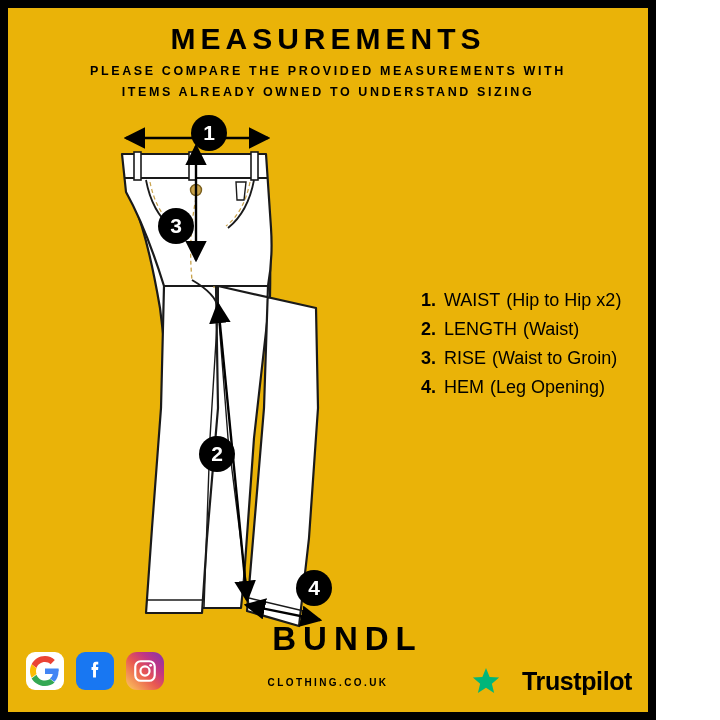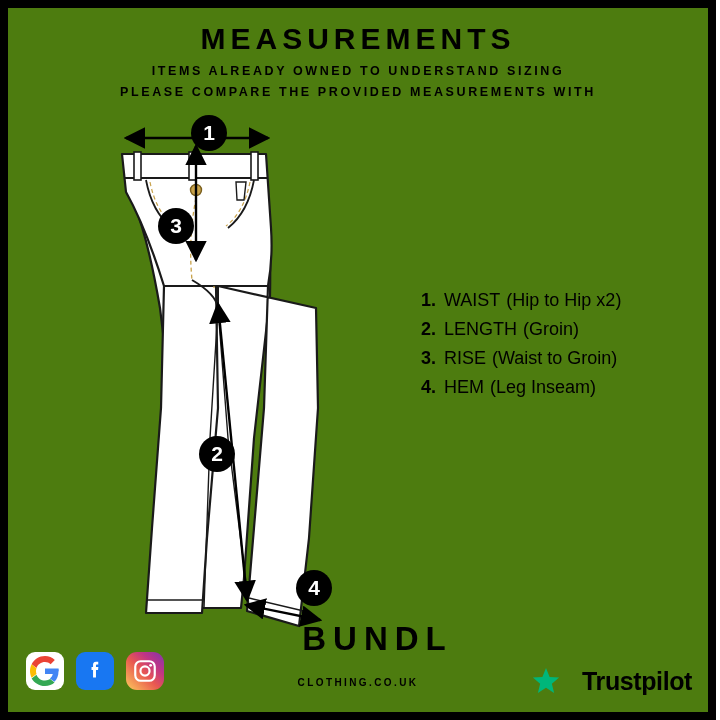--- a/index.html
+++ b/index.html
@@ -8,23 +8,23 @@
     background: #ffffff;
   }
   body {
     width: 720px;
     height: 720px;
     font-family: "Liberation Sans", sans-serif;
     overflow: hidden;
   }
   #page {
     position: relative;
-    width: 716px;
+    width: 656px;
     height: 720px;
-    background: #4d7c0f;
+    background: #eab308;
     box-sizing: border-box;
     border: 8px solid #000000;
   }
 
   
   .header {
     position: absolute;
     left: 0;
     right: 0;
     top: 14px;
@@ -159,22 +159,22 @@
   }
 </style>
 </head>
 <body>
 
 <div id="page">
 
   <div class="header">
     <div class="title">MEASUREMENTS</div>
     <div class="subtitle">
+      <div>PLEASE COMPARE THE PROVIDED MEASUREMENTS WITH</div>
       <div>ITEMS ALREADY OWNED TO UNDERSTAND SIZING</div>
-      <div>PLEASE COMPARE THE PROVIDED MEASUREMENTS WITH</div>
     </div>
   </div>
 
   <div class="diagram">
     <svg width="330" height="530" viewBox="0 0 330 530" xmlns="http://www.w3.org/2000/svg">
       <defs>
         <marker id="arrowEnd" markerWidth="9" markerHeight="9" refX="8" refY="4.5" orient="auto">
           <path d="M0,0 L9,4.5 L0,9 z" fill="#000"></path>
         </marker>
         <marker id="arrowStart" markerWidth="9" markerHeight="9" refX="1" refY="4.5" orient="auto">
@@ -278,31 +278,31 @@
 
   <div class="legend">
     <div class="legend-row">
       <span class="legend-num">1.</span>
       <span class="legend-label">WAIST</span>
       <span class="legend-note">(Hip to Hip x2)</span>
     </div>
     <div class="legend-row">
       <span class="legend-num">2.</span>
       <span class="legend-label">LENGTH</span>
-      <span class="legend-note">(Groin)</span>
+      <span class="legend-note">(Waist)</span>
     </div>
     <div class="legend-row">
       <span class="legend-num">3.</span>
       <span class="legend-label">RISE</span>
       <span class="legend-note">(Waist to Groin)</span>
     </div>
     <div class="legend-row">
       <span class="legend-num">4.</span>
       <span class="legend-label">HEM</span>
-      <span class="legend-note">(Leg Inseam)</span>
+      <span class="legend-note">(Leg Opening)</span>
     </div>
   </div>
 
   <div class="footer">
 
     <div class="socials">
       <div class="social">
         <svg width="30" height="30" viewBox="0 0 48 48">
           <path fill="#EA4335" d="M24 9.5c3.5 0 6.6 1.2 9 3.6l6.7-6.7C35.6 2.6 30.2 0 24 0 14.6 0 6.5 5.4 2.6 13.2l7.8 6.1C12.3 13.3 17.7 9.5 24 9.5z"></path>
           <path fill="#4285F4" d="M46.1 24.5c0-1.6-.1-3.2-.4-4.7H24v9.1h12.4c-.5 2.9-2.1 5.3-4.5 6.9l7.1 5.5c4.2-3.9 6.6-9.6 6.6-16.8z"></path>

